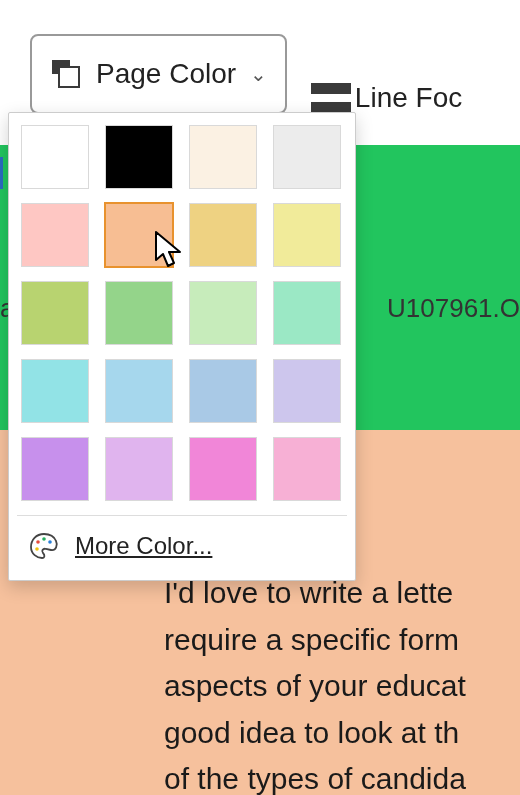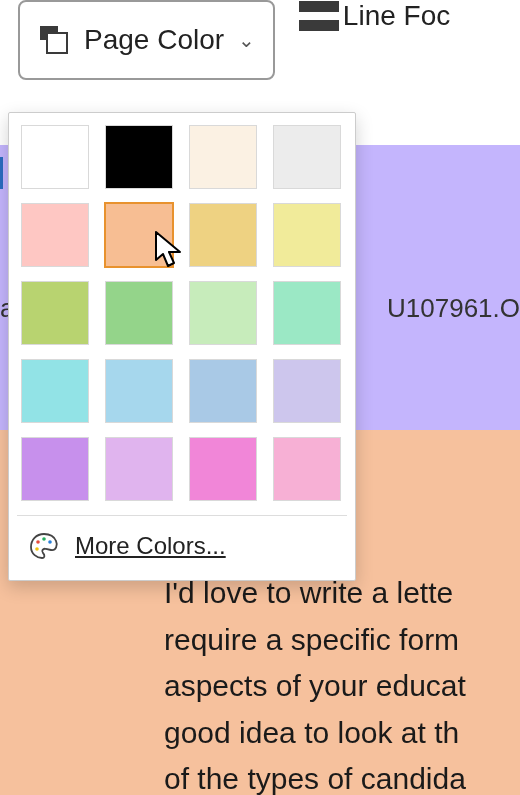--- a/index.html
+++ b/index.html
@@ -10,23 +10,23 @@
       font-family: "Segoe UI", -apple-system, sans-serif;
       background: #fff;
       position: relative;
     }
 
     
     .toolbar {
       height: 115px;
       background: #fff;
       display: flex;
-      align-items: flex-start;
+      align-items: flex-end;
       gap: 24px;
-      padding: 0 18px;
+      padding: 0 30px;
       border-bottom: 1px solid transparent;
     }
     .toolbar-btn {
       display: flex;
       align-items: center;
       gap: 14px;
       height: 80px;
       padding: 0 18px;
       background: #fff;
       border: 2px solid #999;
@@ -93,21 +93,21 @@
     }
     .palette-icon { width: 30px; height: 28px; }
 
     
     .editor {
       position: absolute;
       left: 0;
       right: 0;
       top: 145px;
       bottom: 0;
-      background: #c4b5fd;
+      background: #22c55e;
       z-index: 1;
     }
     .editor .filename-row {
       height: 285px;
       position: relative;
       color:#333;
       font-size:26px;
     }
     .editor .filename-a { position:absolute; left:0; top:148px; }
     .editor .filename-b { position:absolute; right:0; top:148px; }
@@ -208,21 +208,21 @@
   <div class="more-colors">
     <span class="palette-icon">
       <svg viewBox="0 0 30 28">
         <path d="M15 2 C7 2 2 8 2 15 C2 22 8 26 13 26 C16 26 16 23 14 21 C12 19 14 16 17 17 L22 18 C27 19 29 13 27 9 C25 4 21 2 15 2 Z" fill="none" stroke="#444" stroke-width="1.8"></path>
         <circle cx="9" cy="10" r="1.8" fill="#e74c3c"></circle>
         <circle cx="15" cy="7" r="1.8" fill="#27ae60"></circle>
         <circle cx="21" cy="10" r="1.8" fill="#2980d9"></circle>
         <circle cx="8" cy="17" r="1.8" fill="#f1c40f"></circle>
       </svg>
     </span>
-    <span>More Colors...</span>
+    <span>More Color...</span>
   </div>
 </div>
 
 <div class="cursor">
   <svg viewBox="0 0 32 40">
     <polygon points="2,2 2,30 9,24 14,36 20,33 15,22 26,22" fill="#fff" stroke="#000" stroke-width="2" stroke-linejoin="round"></polygon>
   </svg>
 </div>
 
 </body></html>

